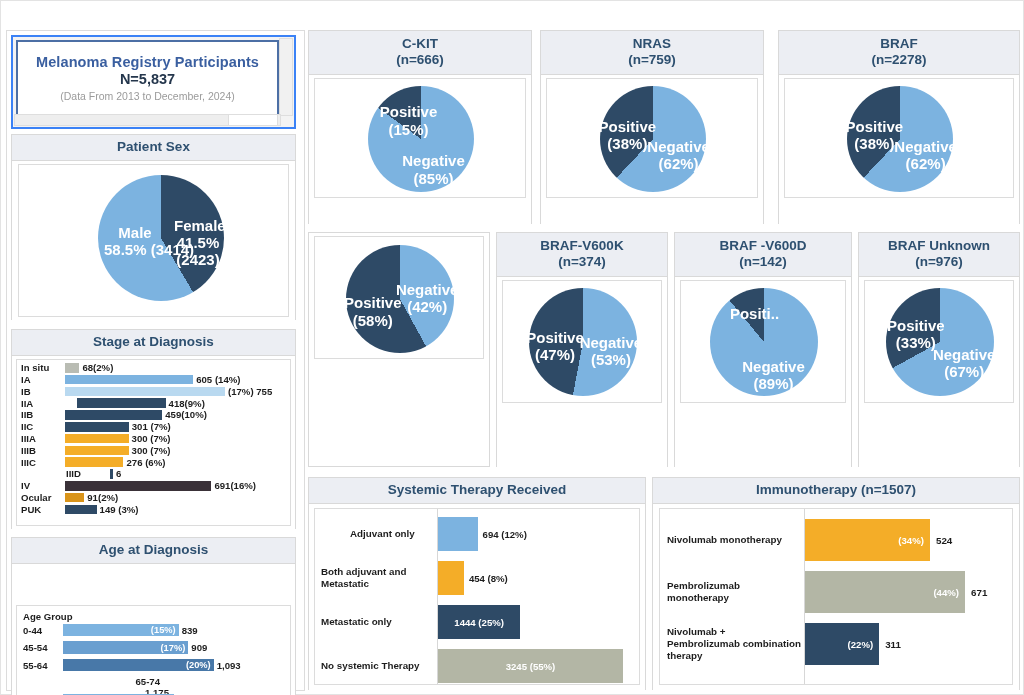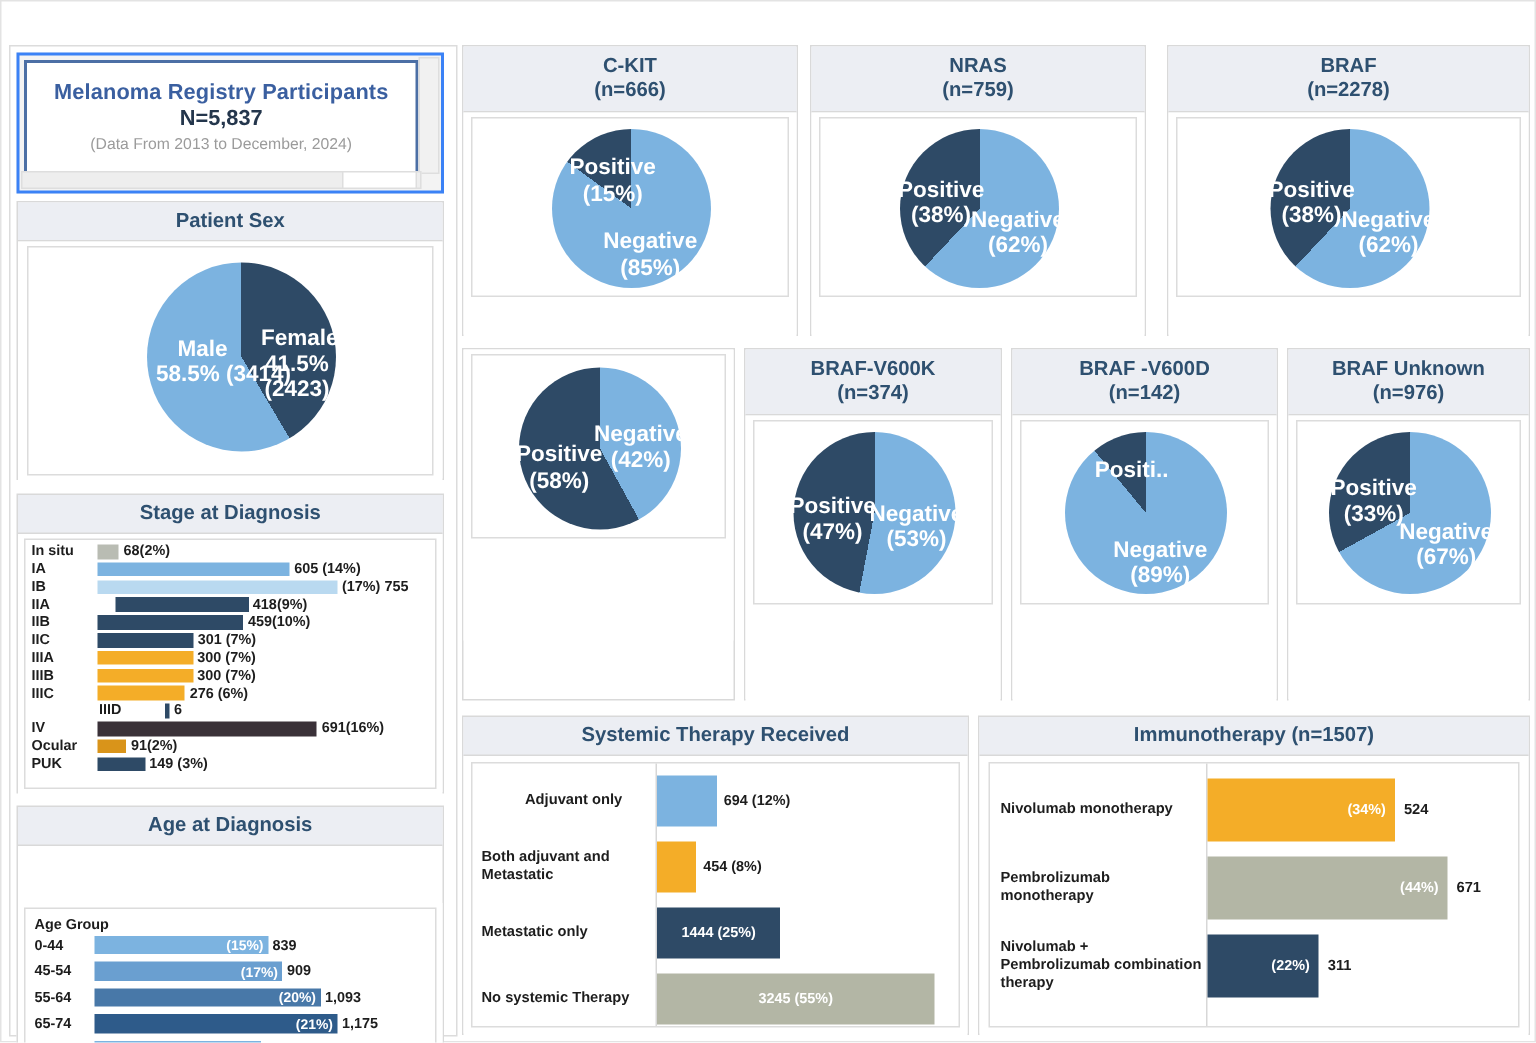--- a/index.html
+++ b/index.html
@@ -233,21 +233,21 @@
                 </span>
                 <span class="hval">909</span>
               </div>
               <div class="hrow" style="left: 6px; top: 53px; height: 12.5px; width: 265px;">
                 <span class="hlabel" style="width: 40px; display: inline-block;">55-64</span>
                 <span style="position: relative; width: 150.694px; height: 100%; background: rgb(72, 120, 168);">
                   <span style="position: absolute; right: 3px; top: 50%; transform: translateY(-50%); color: rgb(255, 255, 255); font-size: 9.3px; font-weight: bold;">(20%)</span>
                 </span>
                 <span class="hval">1,093</span>
               </div>
-              <div class="hrow" style="left: 6px; top: 70.5px; height: 12.5px; width: 265px;">
+              <div class="hrow" style="left: 6px; top: 70.5px; height: 12.5px; width: 265px; flex-direction: column;">
                 <span class="hlabel" style="width: 40px; display: inline-block;">65-74</span>
                 <span style="position: relative; width: 162px; height: 100%; background: rgb(46, 91, 138);">
                   <span style="position: absolute; right: 3px; top: 50%; transform: translateY(-50%); color: rgb(255, 255, 255); font-size: 9.3px; font-weight: bold;">(21%)</span>
                 </span>
                 <span class="hval">1,175</span>
               </div>
               <div class="hrow" style="left: 6px; top: 88px; height: 12.5px; width: 265px;">
                 <span class="hlabel" style="width: 40px; display: inline-block;">75-84</span>
                 <span style="position: relative; width: 111.263px; height: 100%; background: rgb(124, 179, 224);">
                   <span style="position: absolute; right: 3px; top: 50%; transform: translateY(-50%); color: rgb(255, 255, 255); font-size: 9.3px; font-weight: bold;">(15%)</span>

